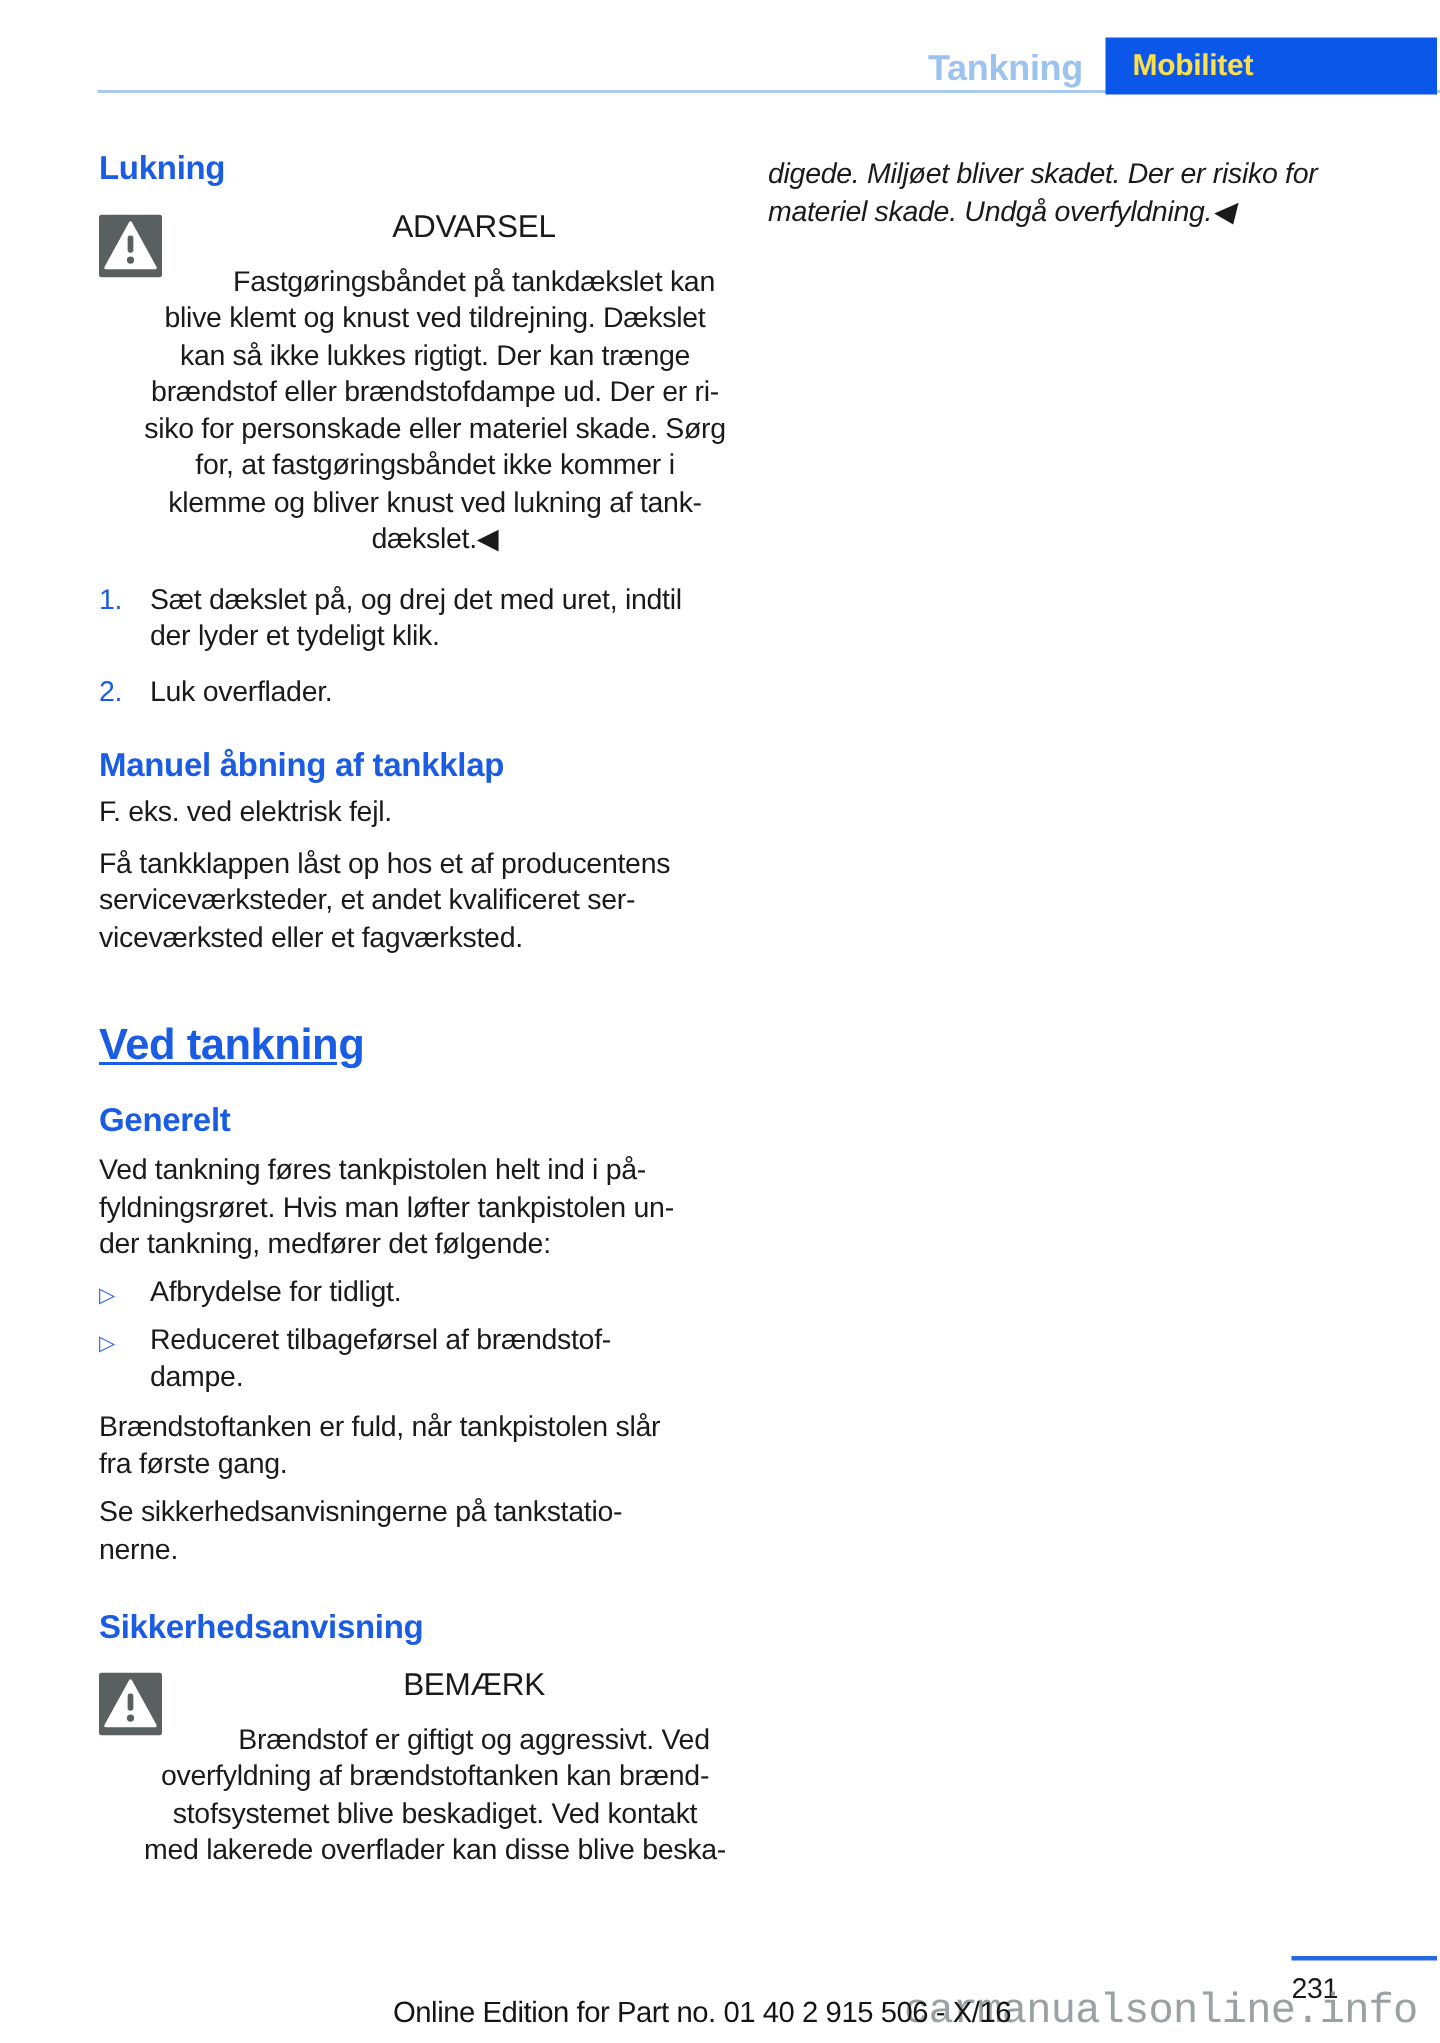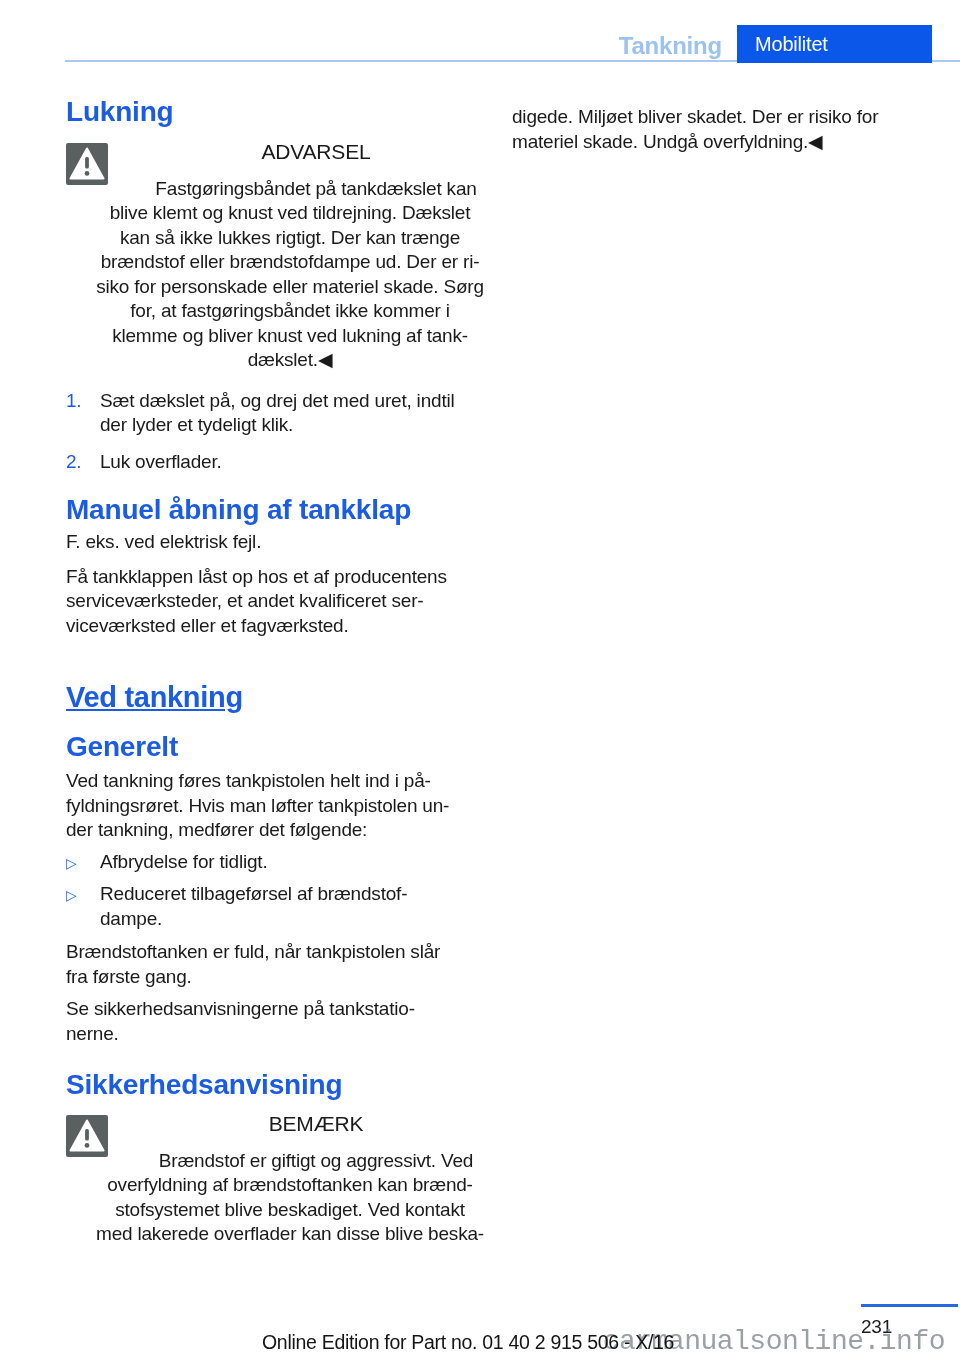--- a/index.html
+++ b/index.html
@@ -18,36 +18,36 @@
     position: absolute; left: 65px; top: 60px;
     width: 895px; height: 2px; background: #a9c9f0;
   }
   .tab-inactive {
     position: absolute; left: 500px; top: 32px; width: 222px;
     text-align: right; font-size: 24px; font-weight: bold;
     color: #9cc3ef; letter-spacing: -0.2px;
   }
   .tab-active {
     position: absolute; left: 737px; top: 25px;
-    width: 195px; height: 38px;
-    background: #0b57ea; color: #ffffff;
-    font-size: 20px; font-weight: normal; line-height: 38px;
+    width: 221px; height: 38px;
+    background: #0b57ea; color: #fde047;
+    font-size: 20px; font-weight: bold; line-height: 38px;
     padding-left: 18px; letter-spacing: -0.2px;
   }
 
   
   .col-left  { position: absolute; left: 66px;  top: 100px; width: 448px; }
-  .col-right { position: absolute; left: 512px; top: 105px; width: 448px; }
+  .col-right { position: absolute; left: 512px; top: 105px; width: 448px; font-style: italic; }
 
   .body-text {
     font-size: 19px; line-height: 24.5px; letter-spacing: -0.2px;
     white-space: pre-line; color: #1a1a1a;
   }
   .h-sub {
-    color: #1b5ce4; font-size: 28px; font-weight: bold;
+    color: #1b5ce4; font-size: 22px; font-weight: bold;
     letter-spacing: -0.2px; line-height: 24px;
   }
   .h-big {
     color: #1b5ce4; font-size: 29px; font-weight: bold;
     letter-spacing: -0.3px; line-height: 32px; margin-top: 43px; text-decoration: underline;
   }
   .mt-list { margin-top: 16px; }
   .mt-h3   { margin-top: 24px; }
   .mt-p-sm { margin-top: 10px; }
   .mt-p    { margin-top: 8px; }

